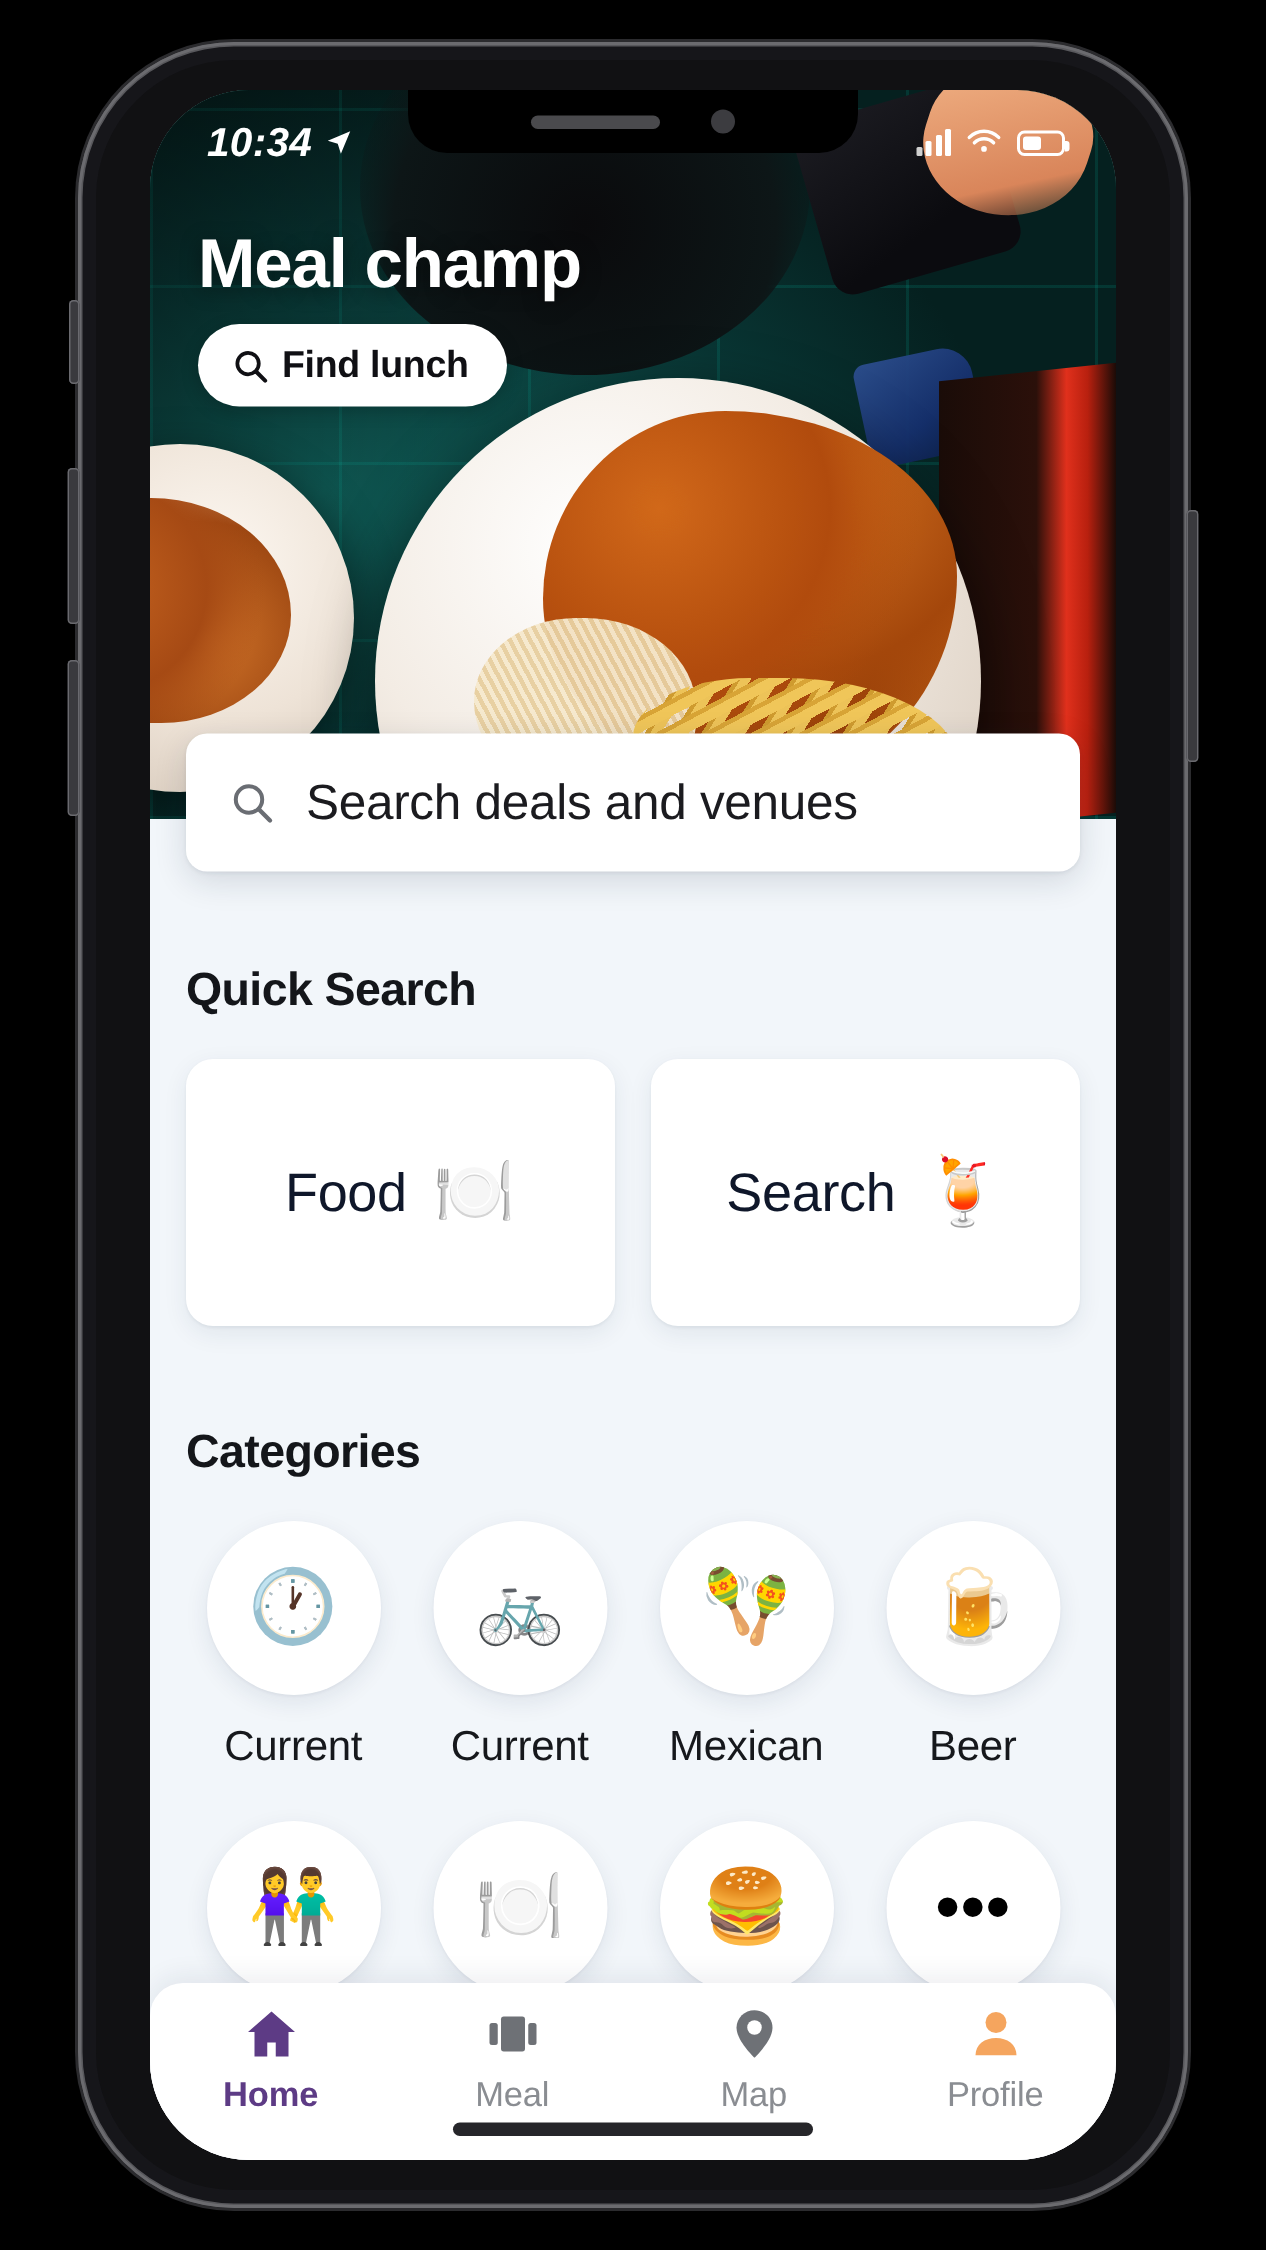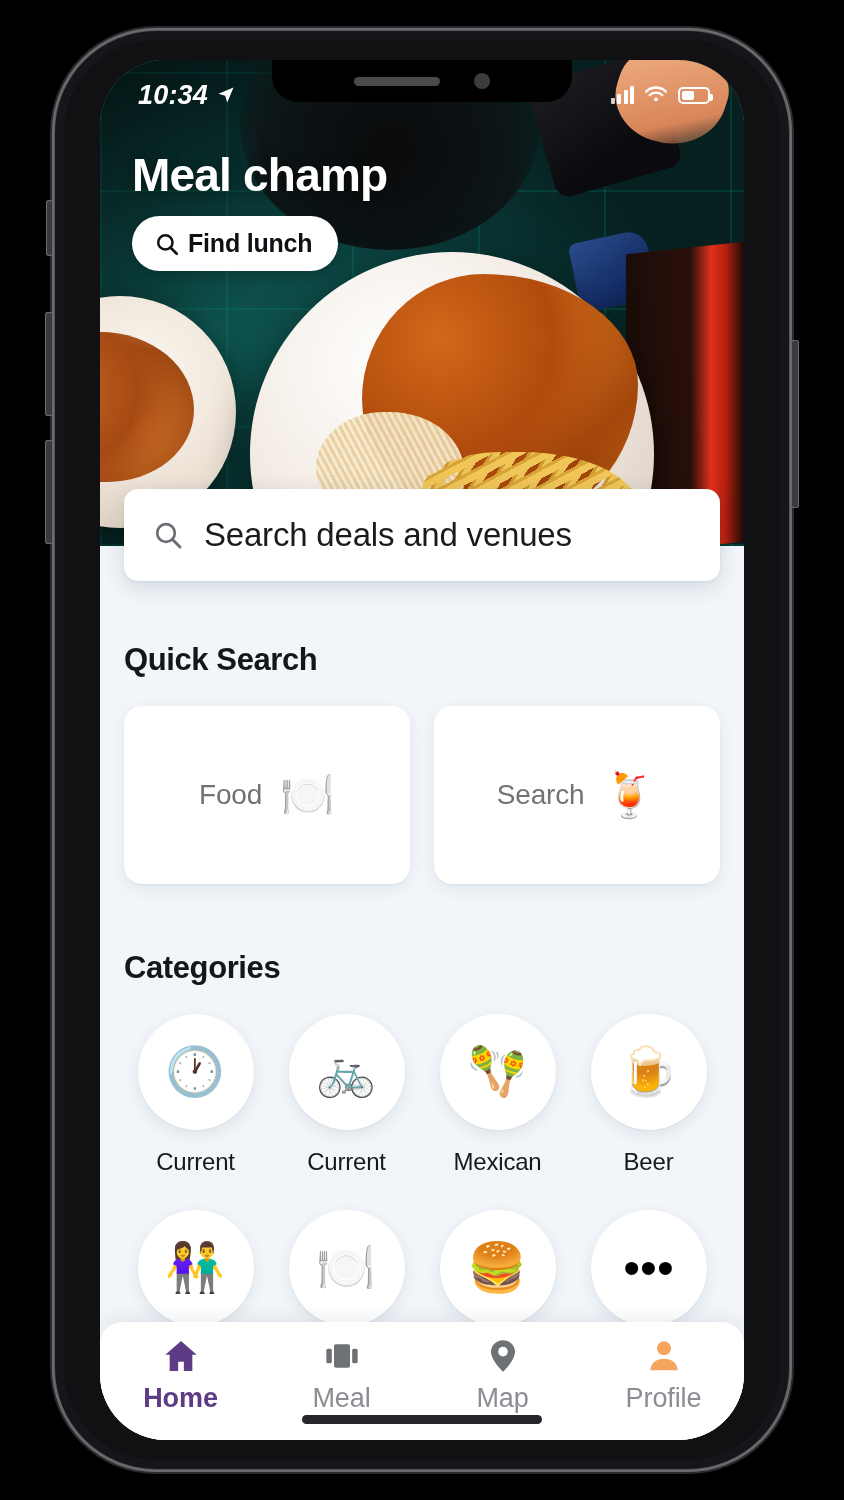--- a/index.html
+++ b/index.html
@@ -330,21 +330,21 @@
     height: 178px;
     background: #fff;
     border-radius: 18px;
     box-shadow: 0 5px 16px rgba(25,45,75,.08), 0 1px 2px rgba(25,45,75,.06);
     display: flex;
     align-items: center;
     justify-content: center;
     gap: 18px;
     cursor: pointer;
   }
-  .qs-label { font-size: 28px; color: #737373; letter-spacing: -.2px; }
+  .qs-label { font-size: 36px; color: #0f172a; letter-spacing: -.2px; }
   .qs-emoji { font-size: 44px; line-height: 1; }
 
   
   .cat-grid {
     display: grid;
     grid-template-columns: repeat(4, 1fr);
     row-gap: 34px;
     column-gap: 8px;
   }
   .cat-item {
@@ -359,21 +359,21 @@
     background: #ffffff;
     box-shadow: 0 5px 16px rgba(25,45,75,.09), 0 1px 2px rgba(25,45,75,.05);
     display: flex;
     align-items: center;
     justify-content: center;
     font-size: 48px;
     line-height: 1;
   }
   .cat-label {
     margin-top: 18px;
-    font-size: 24px;
+    font-size: 28px;
     color: #16181c;
     letter-spacing: -.2px;
   }
 
   
   .tabbar {
     position: absolute;
     left: 0; right: 0; bottom: 0;
     height: 118px;
     background: #ffffff;
@@ -386,21 +386,21 @@
   }
   .tab {
     flex: 1;
     display: flex;
     flex-direction: column;
     align-items: center;
     gap: 7px;
     cursor: pointer;
   }
   .tab-label {
-    font-size: 27px;
+    font-size: 23px;
     color: #8a8d92;
     letter-spacing: -.1px;
   }
   .tab.active .tab-label { color: #5D3B85; font-weight: 700; }
 
   .home-indicator {
     position: absolute;
     bottom: 16px; left: 50%;
     transform: translateX(-50%);
     width: 240px; height: 9px;

